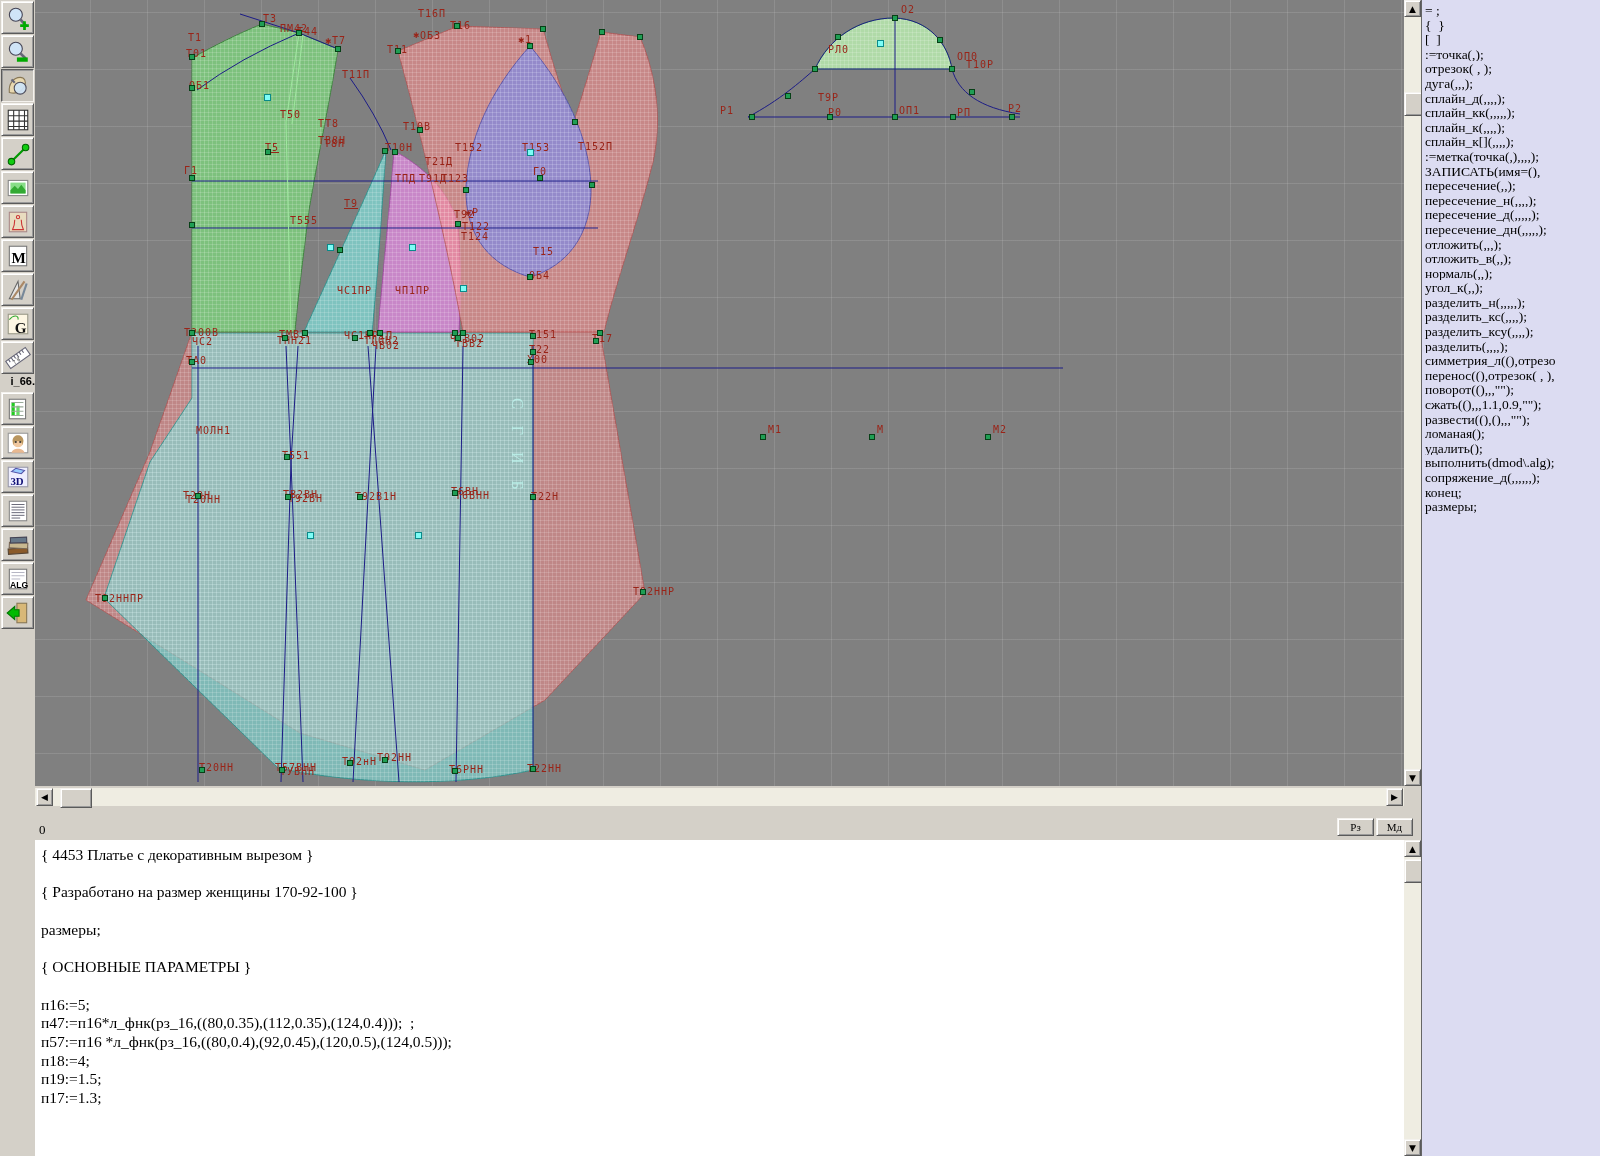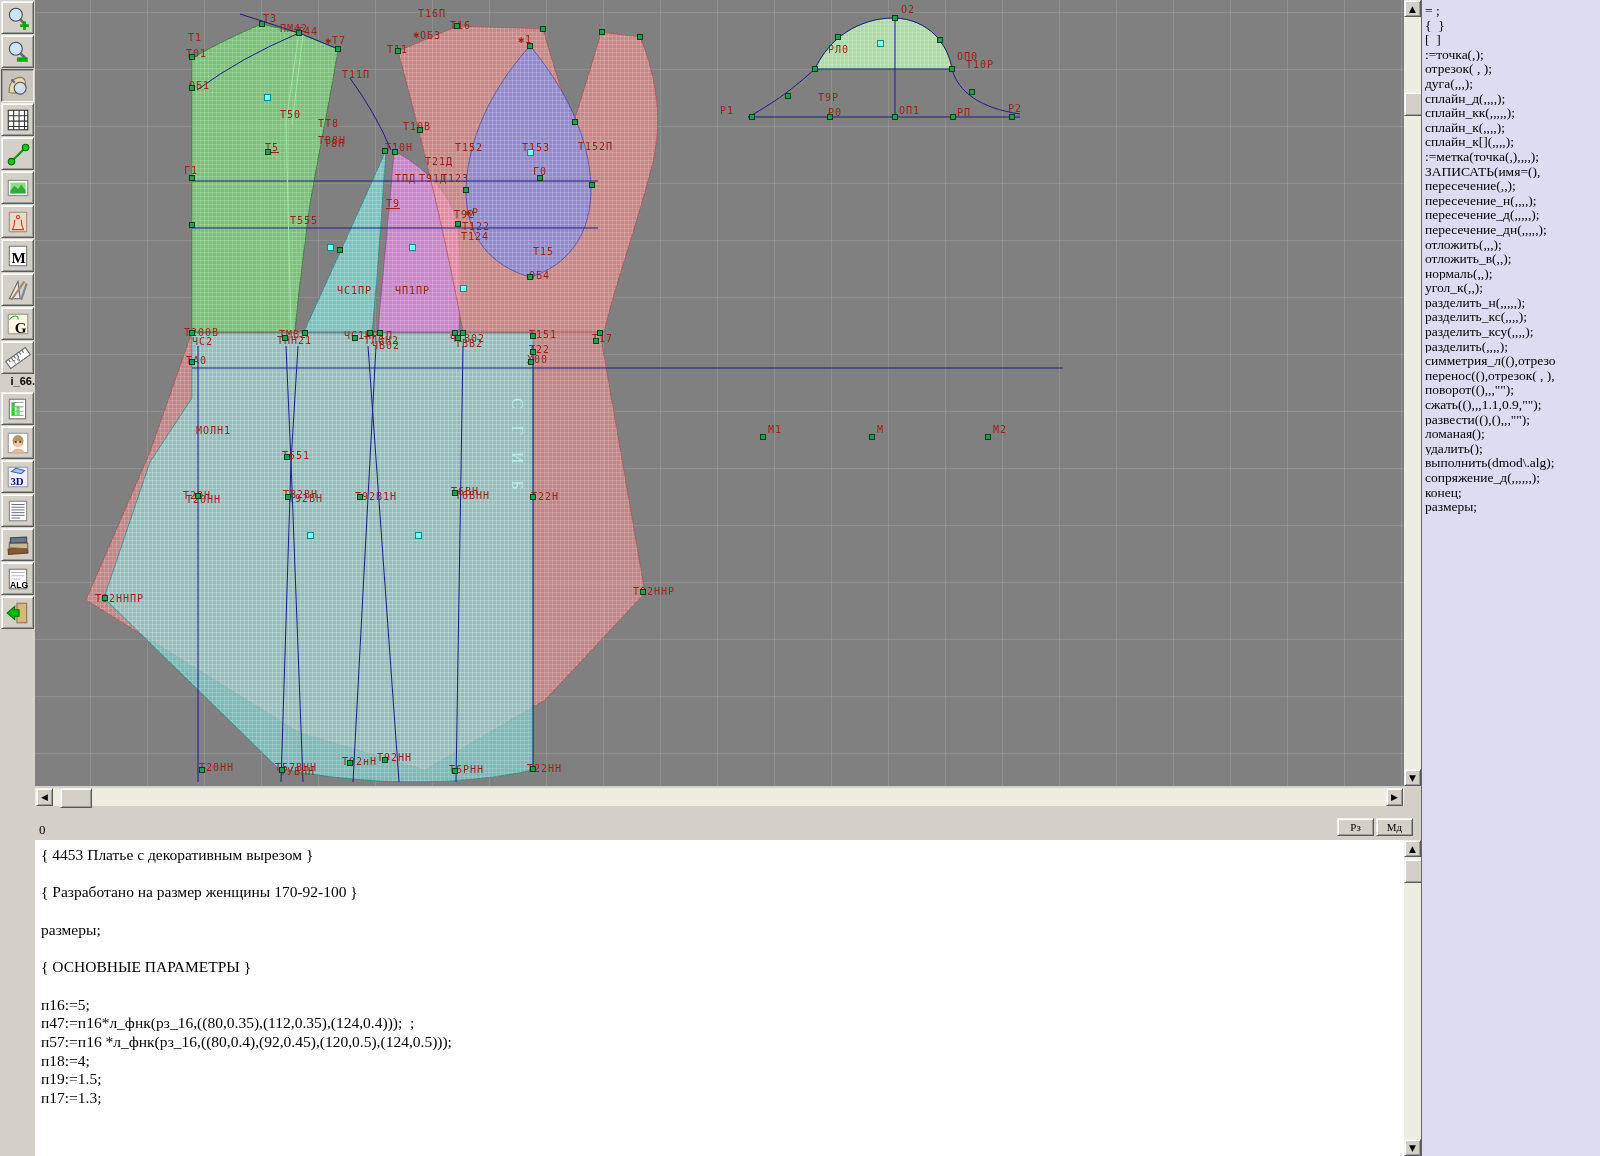--- a/index.html
+++ b/index.html
@@ -299,21 +299,21 @@
     <div class="lbl" style="left: 518px; top: 35px;">✱1</div>
     <div class="lbl" style="left: 418px; top: 9px;">Т16П</div>
     <div class="lbl" style="left: 450px; top: 21px;">Т16</div>
     <div class="lbl" style="left: 420px; top: 31px;">ОБ3</div>
     <div class="lbl" style="left: 413px; top: 30px;">✱</div>
     <div class="lbl" style="left: 387px; top: 45px;">Т11</div>
     <div class="lbl" style="left: 184px; top: 166px;">Г1</div>
     <div class="lbl" style="left: 395px; top: 174px;">ТПД</div>
     <div class="lbl" style="left: 441px; top: 174px;">Т123</div>
     <div class="lbl" style="left: 533px; top: 167px;">Г0</div>
-    <div class="lbl" style="left: 386px; top: 199px; text-decoration: underline;">Т9</div>
+    <div class="lbl" style="left: 344px; top: 199px; text-decoration: underline;">Т9</div>
     <div class="lbl" style="left: 290px; top: 216px;">Т555</div>
     <div class="lbl" style="left: 454px; top: 210px;">Т92</div>
     <div class="lbl" style="left: 465px; top: 208px;">✱Р</div>
     <div class="lbl" style="left: 462px; top: 222px;">Т122</div>
     <div class="lbl" style="left: 461px; top: 232px;">Т124</div>
     <div class="lbl" style="left: 533px; top: 247px;">Т15</div>
     <div class="lbl" style="left: 529px; top: 271px;">ОБ4</div>
     <div class="lbl" style="left: 337px; top: 286px; text-align: right;">ЧС1ПР</div>
     <div class="lbl" style="left: 395px; top: 286px;">ЧП1ПР</div>
     <div class="lbl" style="left: 184px; top: 328px;">Т200В</div>

